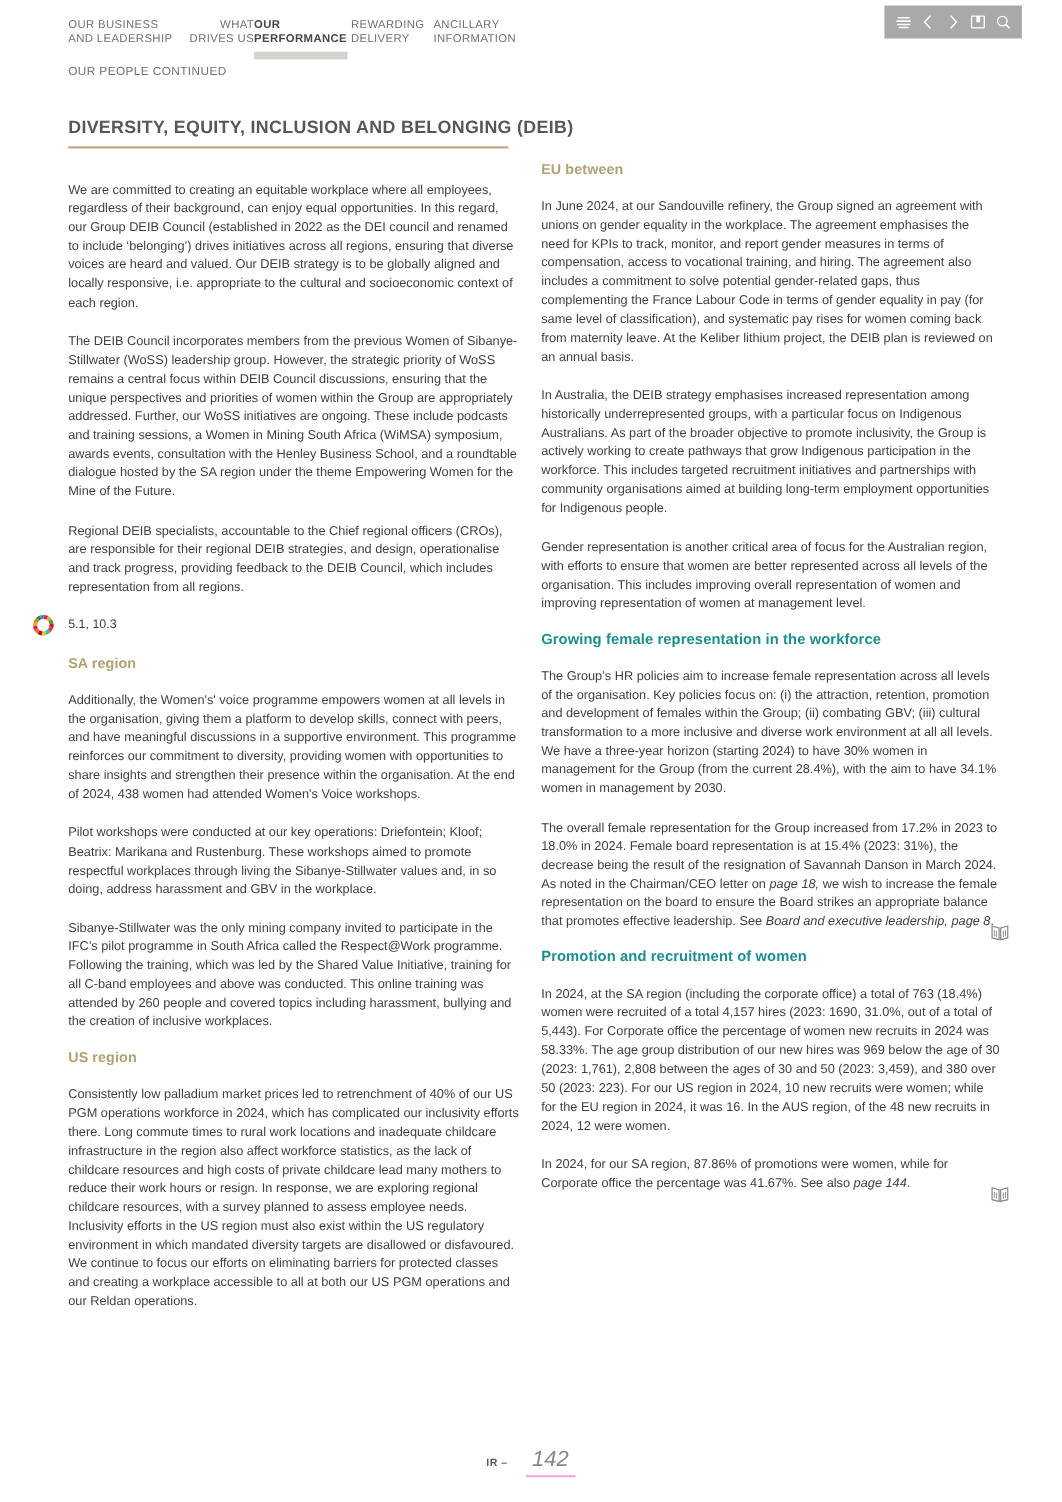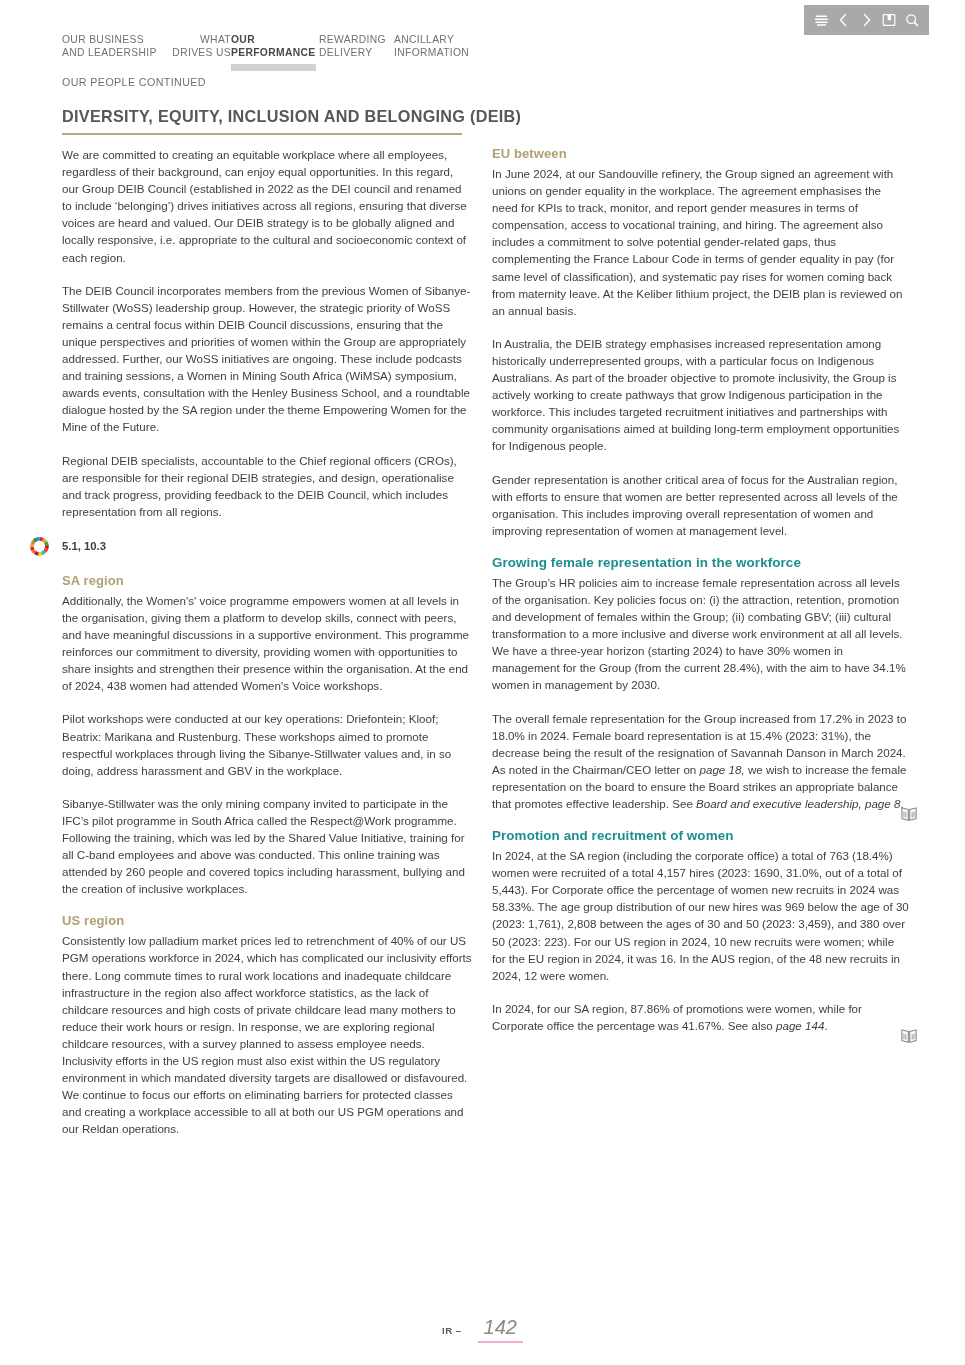--- a/index.html
+++ b/index.html
@@ -12,21 +12,21 @@
     height: 1365px;
     position: relative;
     font-family: "Liberation Sans", sans-serif;
     color: #3f3f3f;
     overflow: hidden;
   }
 
   
   .topnav {
     position: absolute;
-    left: 0; top: 17px;
+    left: 0; top: 0;
     width: 965px;
     height: 52px;
   }
   .nav-items {
     position: absolute;
     left: 62px; top: 17px;
     display: flex;
     gap: 0px;
   }
   .nav-item {
@@ -102,21 +102,21 @@
     top: 146px;
     width: 410px;
   }
   .col-left { left: 62px; }
   .col-right { left: 492px; width: 418px; }
 
   p.body, .body {
     font-size: 11.6px;
     line-height: 17.1px;
     color: #3f3f3f;
-    margin: 0 0 16px 0;
+    margin: 18px 0 16px 0;
     text-align: left;
   }
   .h-region {
     font-size: 13px;
     font-weight: bold;
     color: #b0a173;
     margin: 0 0 4px 0;
     letter-spacing: 0.1px;
   }
   .h-teal {
@@ -130,21 +130,21 @@
 
   
   .sdg-row {
     display: flex;
     align-items: center;
     gap: 12px;
     margin: 6px 0 16px -33px;
   }
   .sdg-label {
     font-size: 11.3px;
-    font-weight: bold;
+    font-weight: normal;
     color: #3f3f3f;
   }
   .sdg-wheel { width: 21px; height: 21px; display:block; }
 
   
   .bookicon-wrap {
     position: relative;
     height: 0;
   }
   .bookicon {

